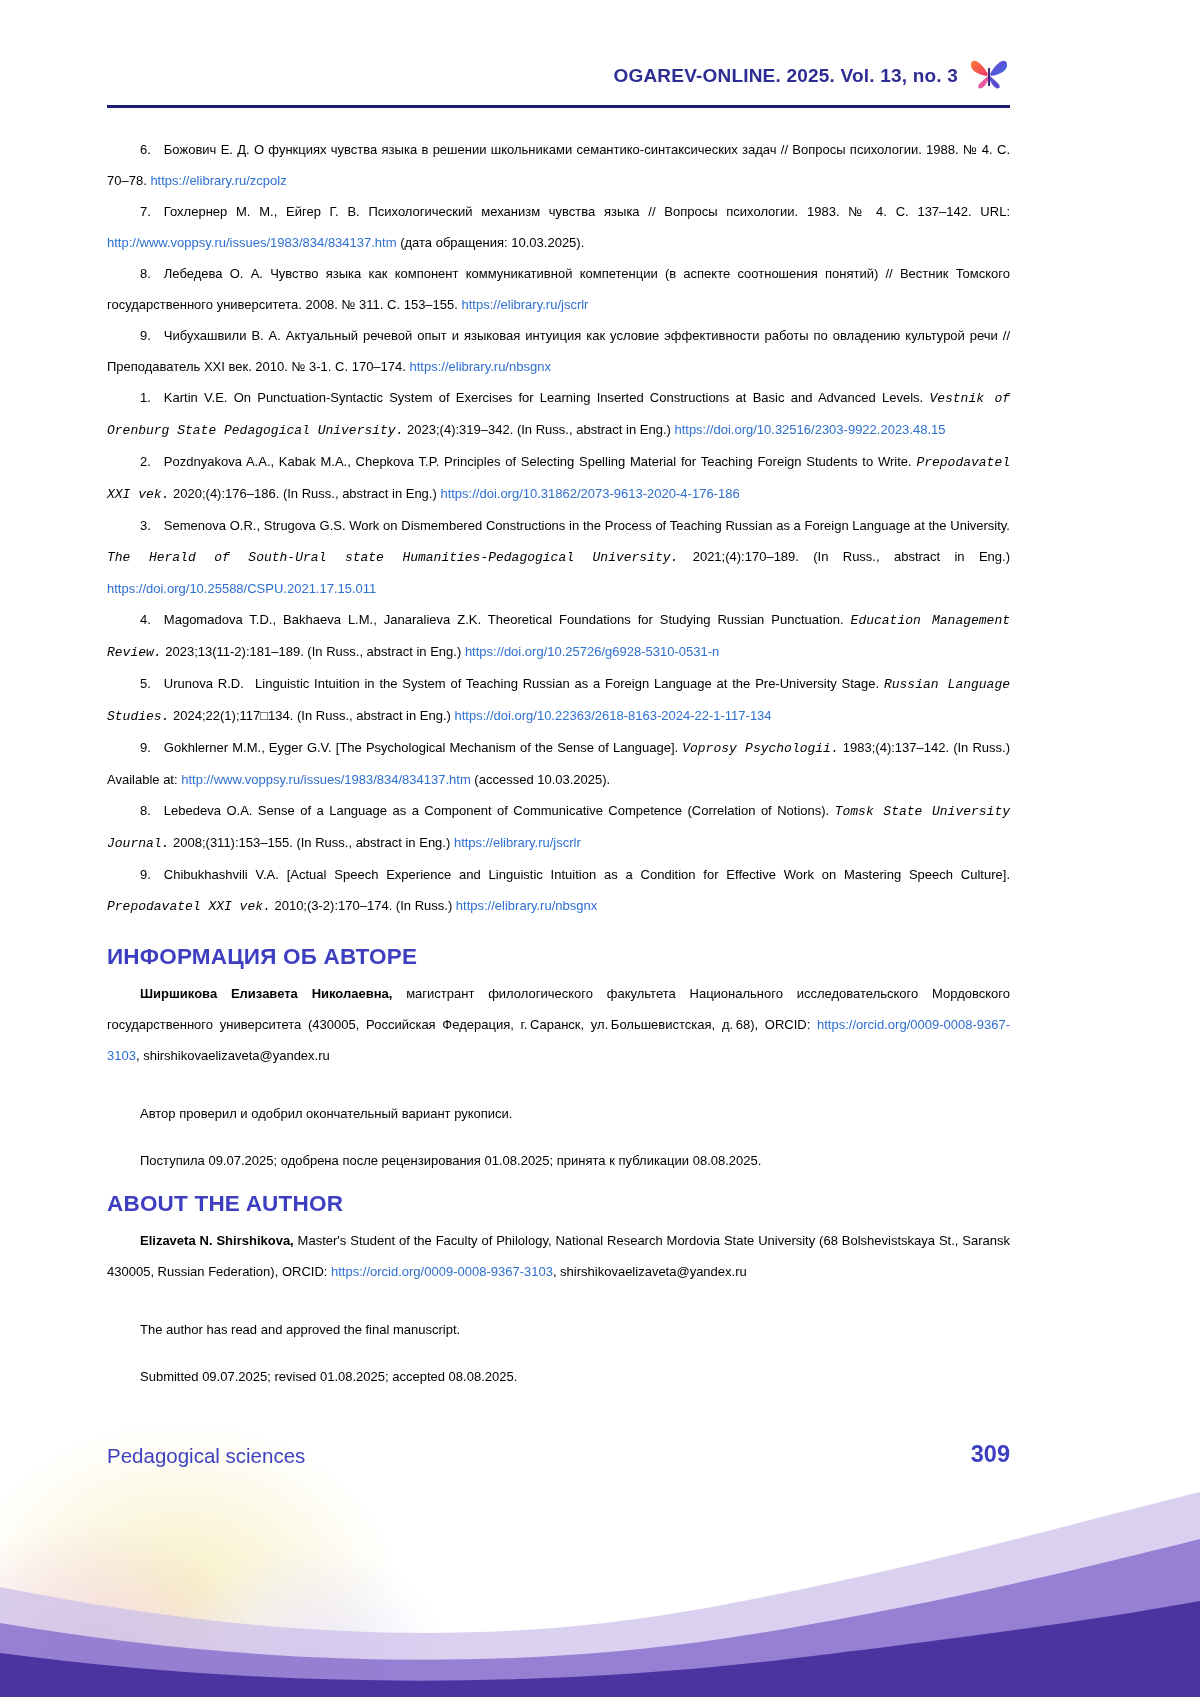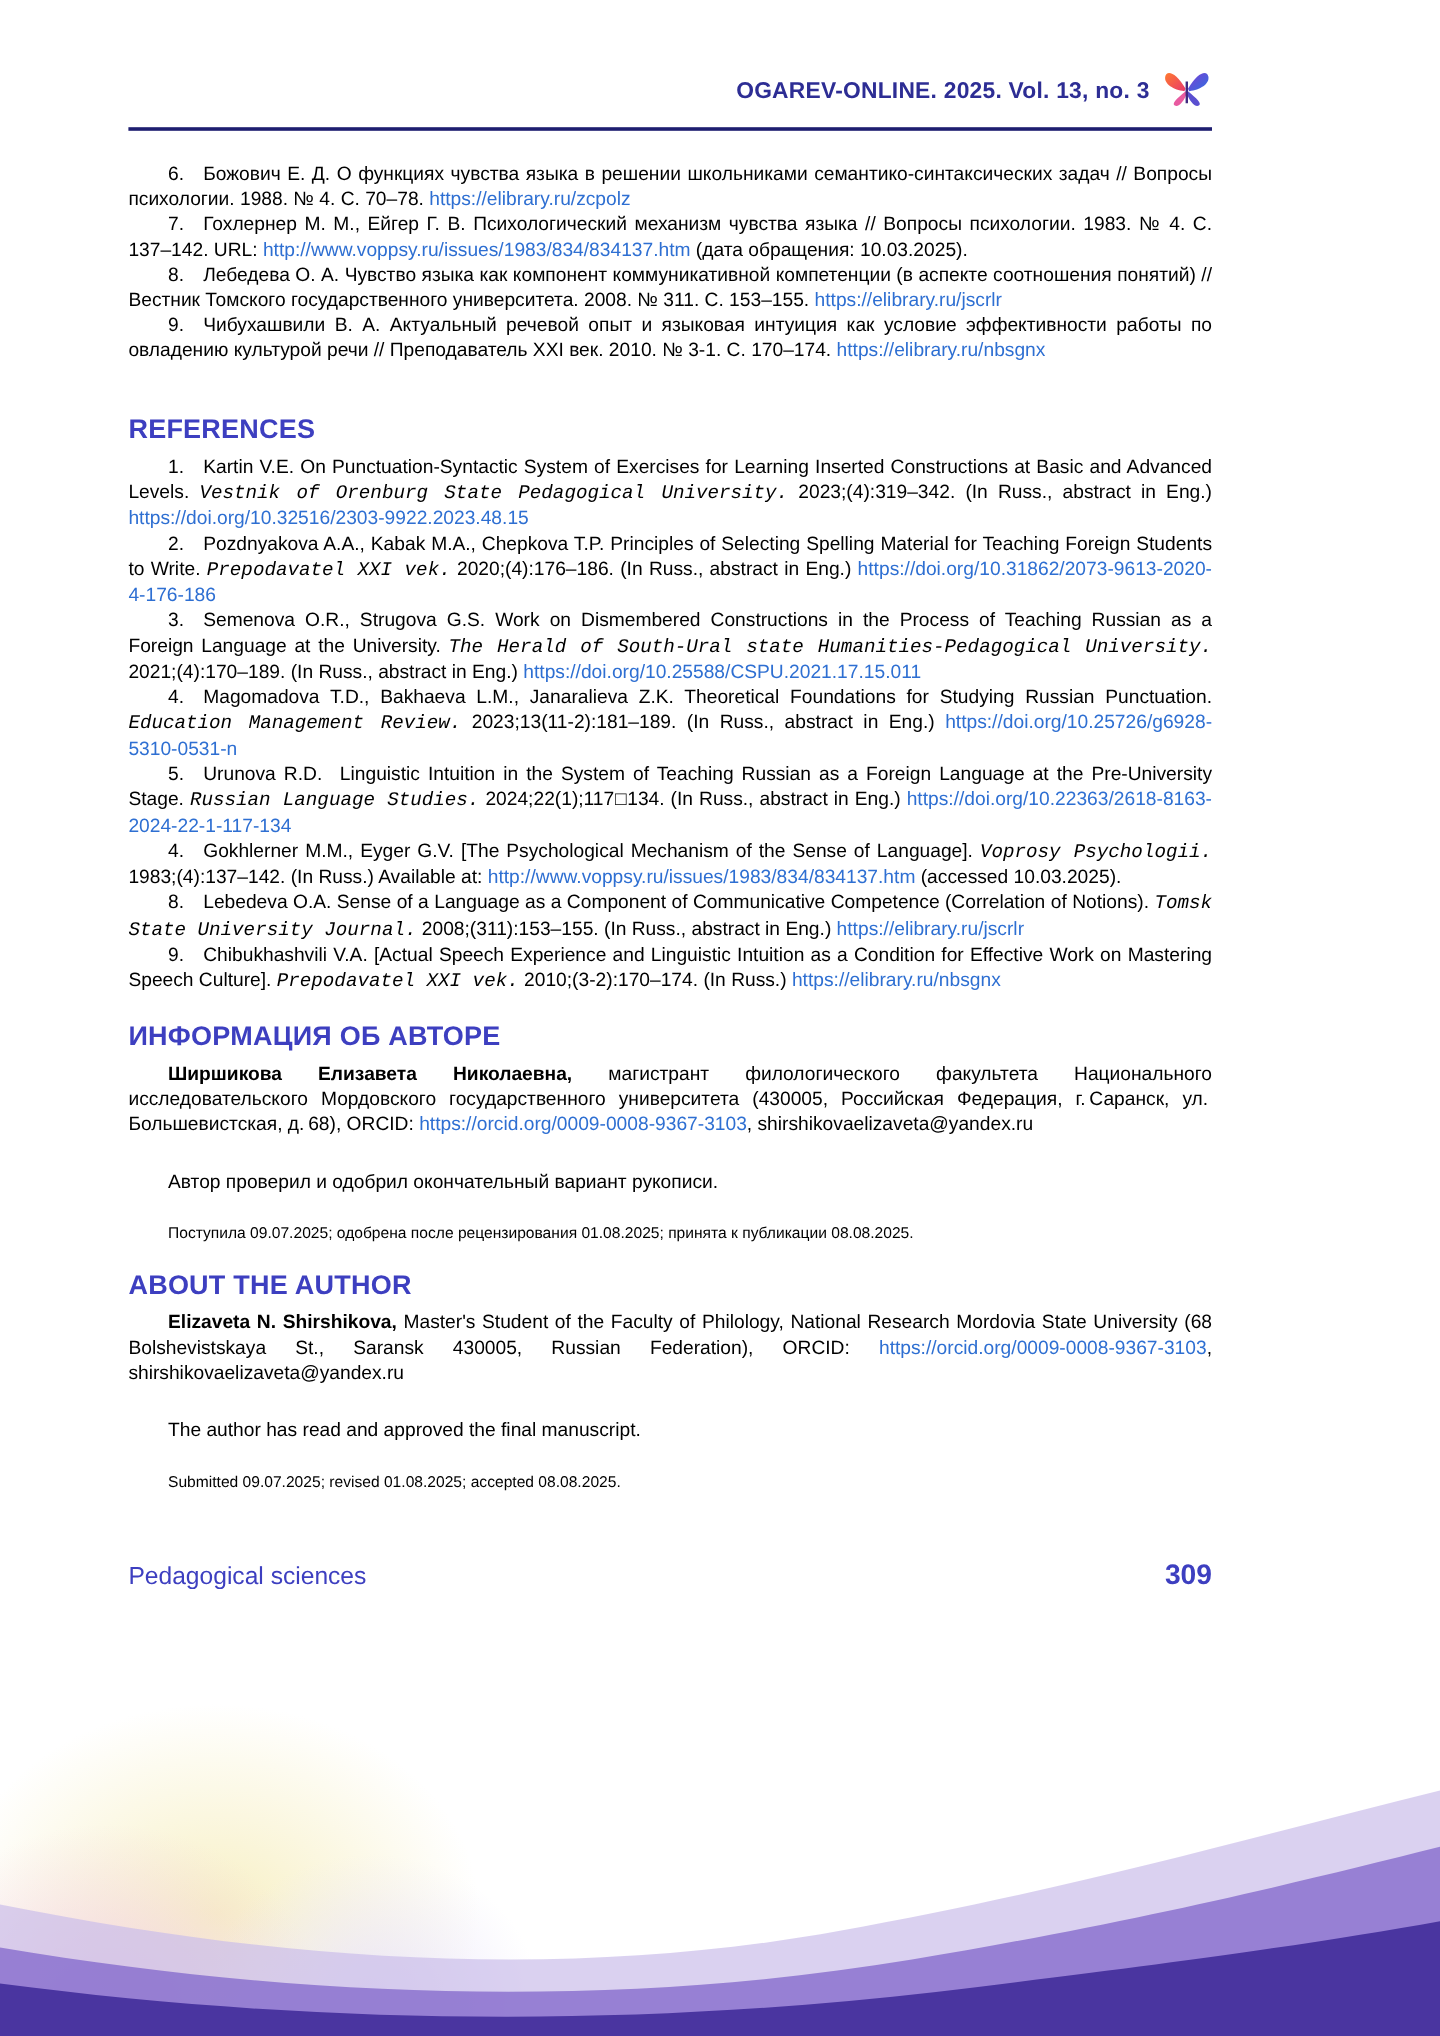--- a/index.html
+++ b/index.html
@@ -29,21 +29,21 @@
     background:radial-gradient(closest-side, rgba(233,228,249,0.95), rgba(233,228,249,0) 100%);}
   .waves{position:absolute;left:0;bottom:0;width:1200px;height:260px;z-index:1;pointer-events:none;}
 
   .content{position:relative;z-index:2;padding:56px 190px 0 107px;}
 
   .header-row{display:flex;justify-content:flex-end;align-items:center;gap:10px;}
   .journal-info{font-weight:bold;font-size:19px;color:var(--header);letter-spacing:0.2px;}
   .rule{border:none;border-top:3px solid var(--rule);margin:9px 0 0 0;height:0;}
 
   .refs{margin-top:26px;}
-  p.ref{margin:0;font-size:16px;line-height:21px;text-align:justify;text-indent:33px;}
+  p.ref{margin:0;font-size:13px;line-height:31px;text-align:justify;text-indent:33px;}
   .lnk{color:var(--link);text-decoration:none;cursor:pointer;}
   .it{font-style:italic;font-family:Liberation Mono, monospace;}
   .bd{font-weight:bold;}
 
   h2{font-size:22.5px;font-weight:bold;color:var(--accent);margin:0;letter-spacing:0.2px;}
   .sec-references h2{margin:42px 0 8px 0;}
   .sec-author-ru h2{margin:22px 0 8px 0;}
   .sec-author-en h2{margin:20px 0 8px 0;}
 
   p.note{margin-top:27px;}
@@ -98,28 +98,27 @@
     <section class="sec-refs-ru">
       <div class="refs">
           <p class="ref"><span class="">6. Божович Е. Д. О функциях чувства языка в решении школьниками семантико-синтаксических задач // Вопросы психологии. 1988. № 4. С. 70–78. </span><a href="#" class="lnk">https://elibrary.ru/zcpolz</a></p>
           <p class="ref"><span class="">7. Гохлернер М. М., Ейгер Г. В. Психологический механизм чувства языка // Вопросы психологии. 1983. № 4. С. 137–142. URL: </span><a href="#" class="lnk">http://www.voppsy.ru/issues/1983/834/834137.htm</a><span class=""> (дата обращения: 10.03.2025).</span></p>
           <p class="ref"><span class="">8. Лебедева О. А. Чувство языка как компонент коммуникативной компетенции (в аспекте соотношения понятий) // Вестник Томского государственного университета. 2008. № 311. С. 153–155. </span><a href="#" class="lnk">https://elibrary.ru/jscrlr</a></p>
           <p class="ref"><span class="">9. Чибухашвили В. А. Актуальный речевой опыт и языковая интуиция как условие эффективности работы по овладению культурой речи // Преподаватель XXI век. 2010. № 3-1. С. 170–174. </span><a href="#" class="lnk">https://elibrary.ru/nbsgnx</a></p>
         </div>
     </section>
 
     <section class="sec-references">
-      <h2>REFERENCES</h2>
       <div>
           <p class="ref"><span class="">1. Kartin V.E. On Punctuation-Syntactic System of Exercises for Learning Inserted Constructions at Basic and Advanced Levels. </span><span class="it">Vestnik of Orenburg State Pedagogical University.</span><span class=""> 2023;(4):319–342. (In Russ., abstract in Eng.) </span><a href="#" class="lnk">https://doi.org/10.32516/2303-9922.2023.48.15</a></p>
           <p class="ref"><span class="">2. Pozdnyakova A.A., Kabak M.A., Chepkova T.P. Principles of Selecting Spelling Material for Teaching Foreign Students to Write. </span><span class="it">Prepodavatel XXI vek.</span><span class=""> 2020;(4):176–186. (In Russ., abstract in Eng.) </span><a href="#" class="lnk">https://doi.org/10.31862/2073-9613-2020-4-176-186</a></p>
           <p class="ref"><span class="">3. Semenova O.R., Strugova G.S. Work on Dismembered Constructions in the Process of Teaching Russian as a Foreign Language at the University. </span><span class="it">The Herald of South-Ural state Humanities-Pedagogical University.</span><span class=""> 2021;(4):170–189. (In Russ., abstract in Eng.) </span><a href="#" class="lnk">https://doi.org/10.25588/CSPU.2021.17.15.011</a></p>
           <p class="ref"><span class="">4. Magomadova T.D., Bakhaeva L.M., Janaralieva Z.K. Theoretical Foundations for Studying Russian Punctuation. </span><span class="it">Education Management Review.</span><span class=""> 2023;13(11-2):181–189. (In Russ., abstract in Eng.) </span><a href="#" class="lnk">https://doi.org/10.25726/g6928-5310-0531-n</a></p>
           <p class="ref"><span class="">5. Urunova R.D.  Linguistic Intuition in the System of Teaching Russian as a Foreign Language at the Pre-University Stage. </span><span class="it">Russian Language Studies.</span><span class=""> 2024;22(1);117□134. (In Russ., abstract in Eng.) </span><a href="#" class="lnk">https://doi.org/10.22363/2618-8163-2024-22-1-117-134</a></p>
-          <p class="ref"><span class="">4. Gokhlerner M.M., Eyger G.V. [The Psychological Mechanism of the Sense of Language]. </span><span class="it">Voprosy Psychologii.</span><span class=""> 1983;(4):137–142. (In Russ.) Available at: </span><a href="#" class="lnk">http://www.voppsy.ru/issues/1983/834/834137.htm</a><span class=""> (accessed 10.03.2025).</span></p>
+          <p class="ref"><span class="">9. Gokhlerner M.M., Eyger G.V. [The Psychological Mechanism of the Sense of Language]. </span><span class="it">Voprosy Psychologii.</span><span class=""> 1983;(4):137–142. (In Russ.) Available at: </span><a href="#" class="lnk">http://www.voppsy.ru/issues/1983/834/834137.htm</a><span class=""> (accessed 10.03.2025).</span></p>
           <p class="ref"><span class="">8. Lebedeva O.A. Sense of a Language as a Component of Communicative Competence (Correlation of Notions). </span><span class="it">Tomsk State University Journal.</span><span class=""> 2008;(311):153–155. (In Russ., abstract in Eng.) </span><a href="#" class="lnk">https://elibrary.ru/jscrlr</a></p>
           <p class="ref"><span class="">9. Chibukhashvili V.A. [Actual Speech Experience and Linguistic Intuition as a Condition for Effective Work on Mastering Speech Culture]. </span><span class="it">Prepodavatel XXI vek.</span><span class=""> 2010;(3-2):170–174. (In Russ.) </span><a href="#" class="lnk">https://elibrary.ru/nbsgnx</a></p>
         </div>
     </section>
 
     <section class="sec-author-ru">
       <h2>ИНФОРМАЦИЯ ОБ АВТОРЕ</h2>
       <p class="ref"><span class="bd">Ширшикова Елизавета Николаевна,</span><span class=""> магистрант филологического факультета Национального исследовательского Мордовского государственного университета (430005, Российская Федерация, г. Саранск, ул. Большевистская, д. 68), ORCID: </span><a href="#" class="lnk">https://orcid.org/0009-0008-9367-3103</a><span class="">, shirshikovaelizaveta@yandex.ru</span></p>
       <p class="ref note">Автор проверил и одобрил окончательный вариант рукописи.</p>
       <p class="ref dates">Поступила 09.07.2025; одобрена после рецензирования 01.08.2025; принята к публикации 08.08.2025.</p>

